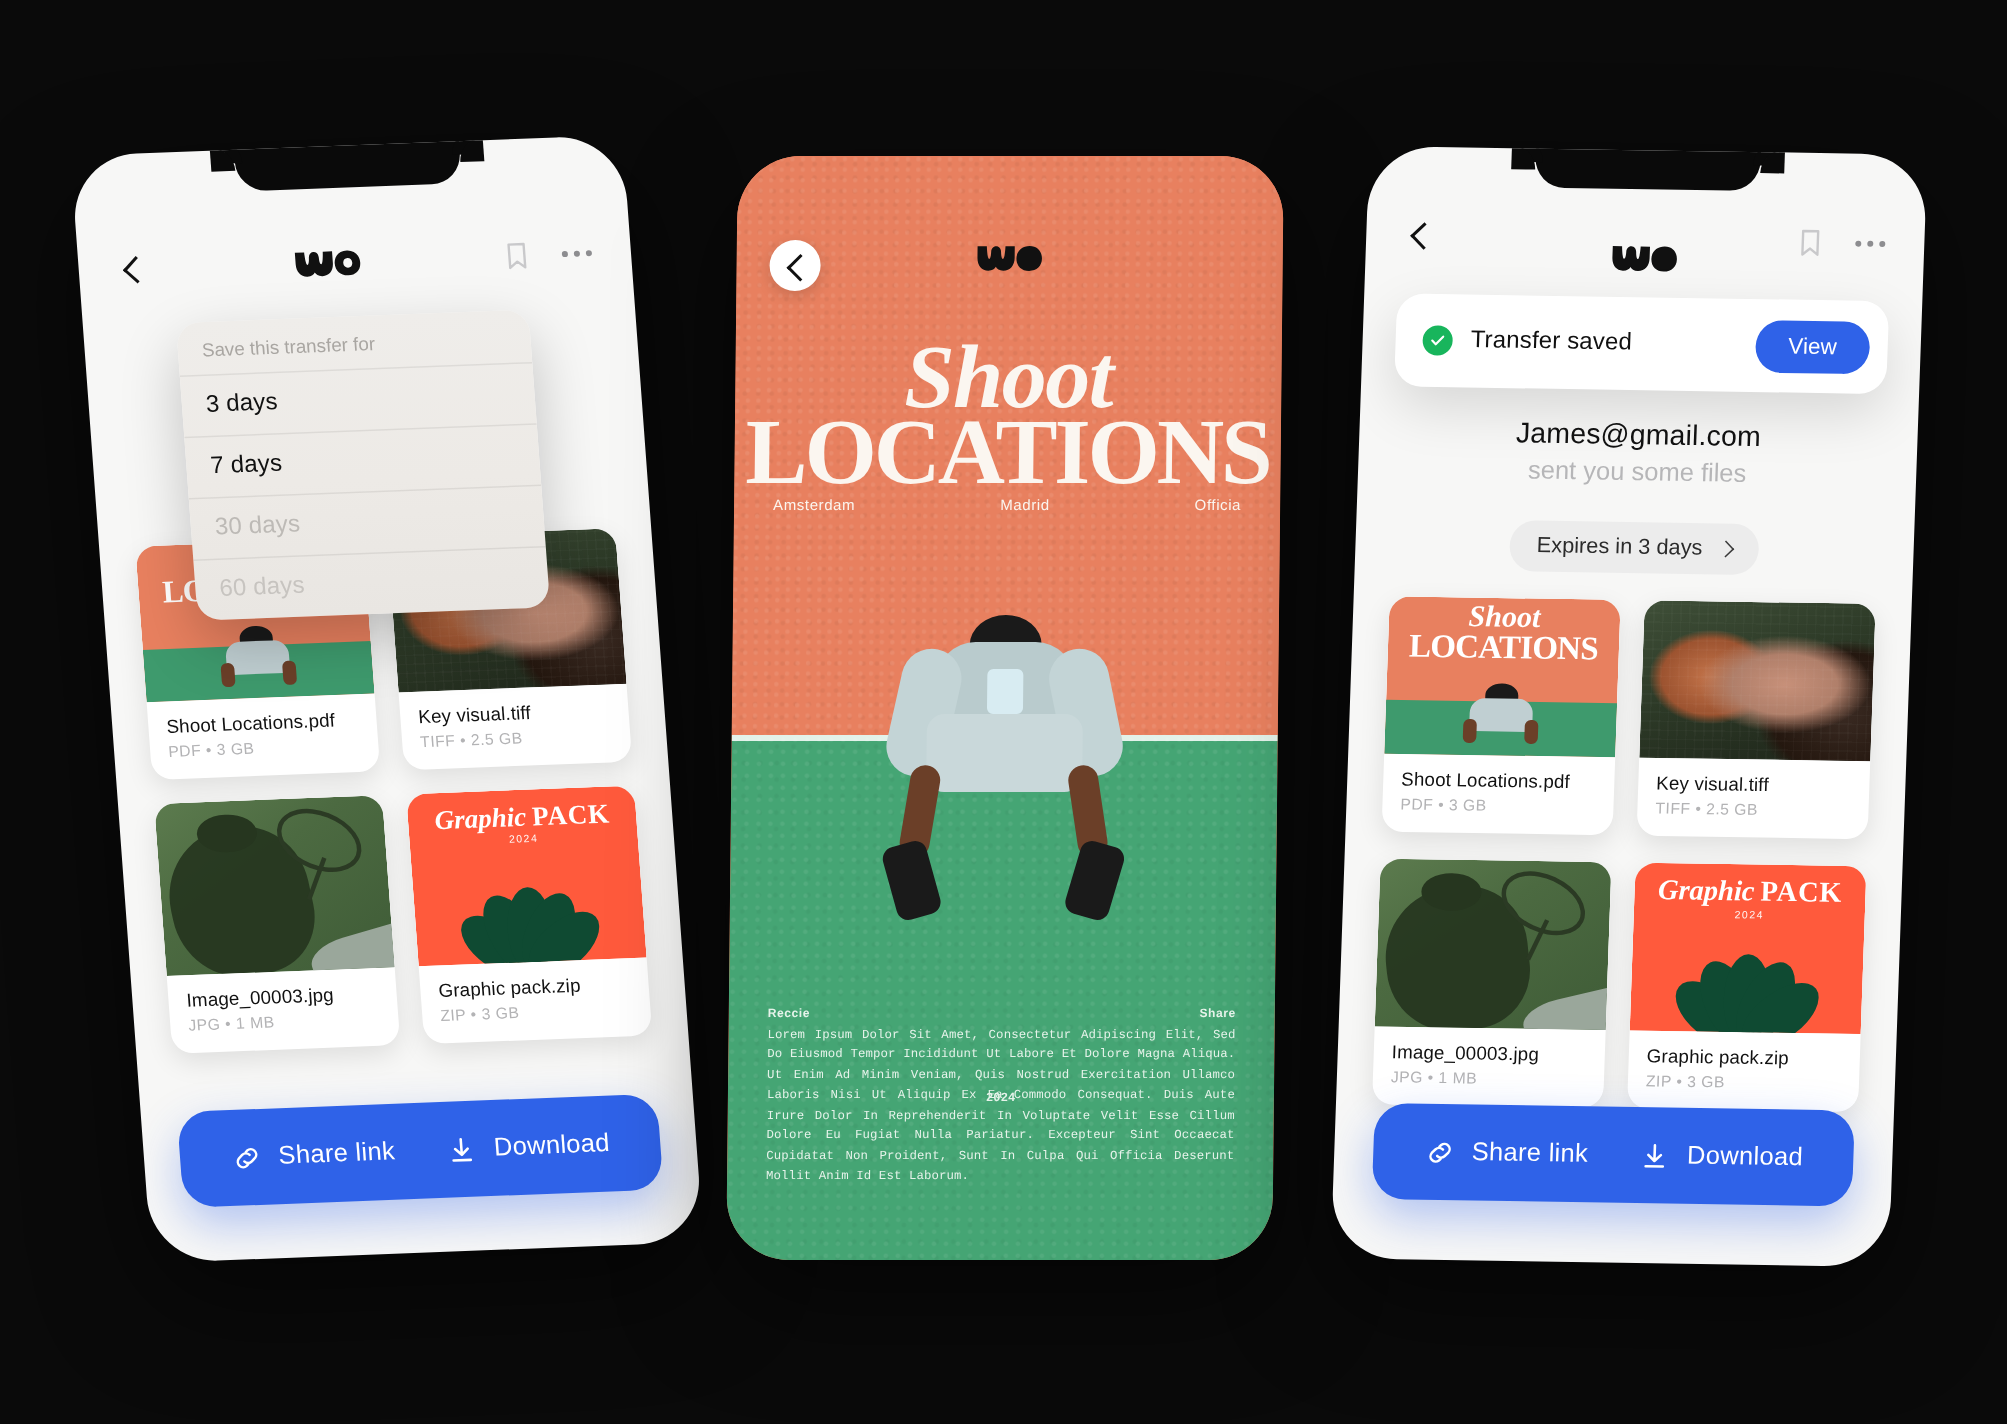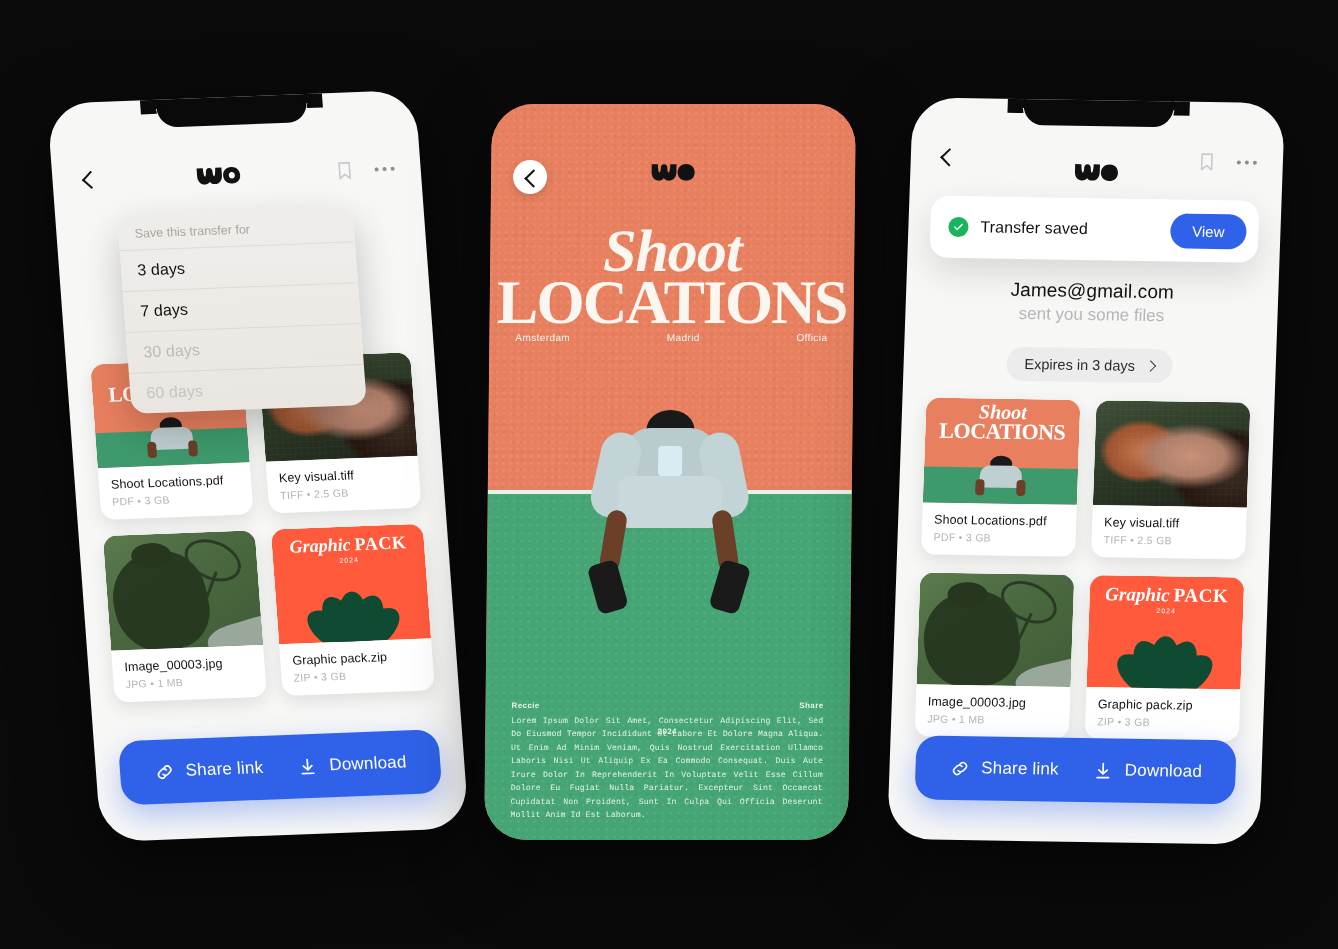--- a/index.html
+++ b/index.html
@@ -336,21 +336,21 @@
         <span class="p-t1">Shoot</span>
         <span class="p-t2">LOCATIONS</span>
       </div>
 
       <div class="p-cities" style="top:228px">
         <span>Amsterdam</span>
         <span>Madrid</span>
         <span>Officia</span>
       </div>
 
-      <div class="p-foot" style="bottom:18px">
+      <div class="p-foot" style="bottom:48px">
         <div class="fr">
           <span>Reccie</span>
           <span>Share</span>
         </div>
         <div class="fbody">Lorem Ipsum Dolor Sit Amet, Consectetur Adipiscing Elit, Sed Do Eiusmod Tempor Incididunt Ut Labore Et Dolore Magna Aliqua. Ut Enim Ad Minim Veniam, Quis Nostrud Exercitation Ullamco Laboris Nisi Ut Aliquip Ex Ea Commodo Consequat. Duis Aute Irure Dolor In Reprehenderit In Voluptate Velit Esse Cillum Dolore Eu Fugiat Nulla Pariatur. Excepteur Sint Occaecat Cupidatat Non Proident, Sunt In Culpa Qui Officia Deserunt Mollit Anim Id Est Laborum.</div>
       </div>
       <div class="p-center-year" style="bottom:104px">2024</div>
     </div>
   </div>
 

